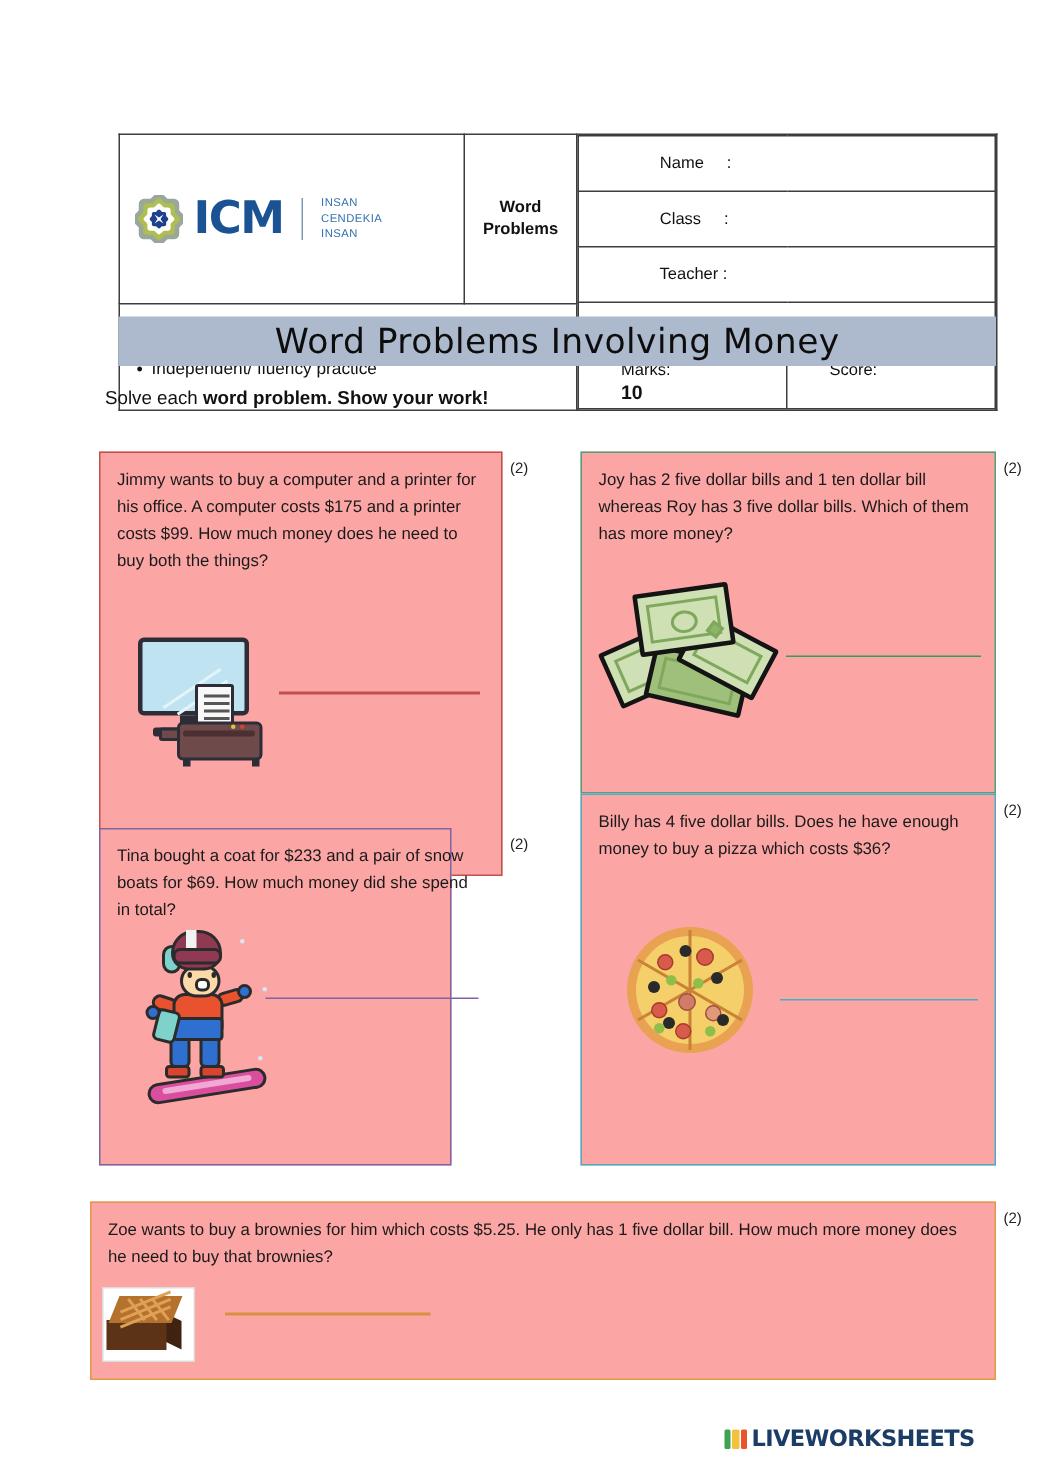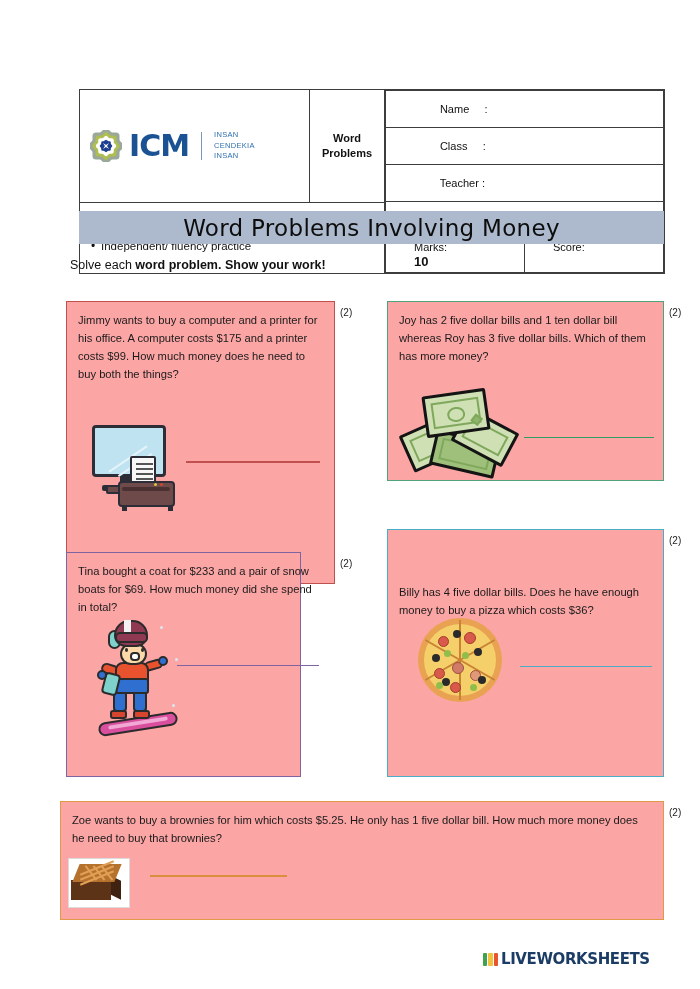--- a/index.html
+++ b/index.html
@@ -52,26 +52,26 @@
   .instruct b { font-weight:bold; }
 
   
   .qbox { position:absolute; background:#fca5a5; }
   .qtext { font-size:11.2px; line-height:1.62; color:#1a1a1a; font-family:"Liberation Sans",sans-serif; }
   .marknum { position:absolute; font-size:10px; color:#222; font-family:"Liberation Sans",sans-serif; }
   .answer-line { position:absolute; height:0; border-top-style:solid; }
 
   #q1 { left:66px;  top:301px; width:269px; height:283px; border:1.4px solid #c0504d; }
   #q1 .qtext { position:absolute; left:11px; top:9px; width:243px; }
-  #q2 { left:387px; top:301px; width:277px; height:180px; border:1.4px solid #4fa27a; }
+  #q2 { left:387px; top:301px; width:277px; height:228px; border:1.4px solid #4fa27a; }
   #q2 .qtext { position:absolute; left:11px; top:9px; width:252px; }
   #q3 { left:66px;  top:552px; width:235px; height:225px; border:1.4px solid #8064a2; }
   #q3 .qtext { position:absolute; left:11px; top:9px; width:245px; }
   #q4 { left:387px; top:529px; width:277px; height:248px; border:1.4px solid #4bacc6; }
-  #q4 .qtext { position:absolute; left:11px; top:9px; width:255px;margin-top:44px; }
+  #q4 .qtext { position:absolute; left:11px; top:9px; width:255px; }
   #q5 { left:60px;  top:801px; width:604px; height:119px; border:1.4px solid #e09a47; }
   #q5 .qtext { position:absolute; left:11px; top:9px; width:575px; }
 
   
   .art { position:absolute; }
 
   
   .mon-screen { position:absolute; left:0; top:0; width:74px; height:52px; background:#bfe3f0; border:3px solid #2d2d38; border-radius:4px; }
   .mon-gleam1 { position:absolute; left:10px; top:30px; width:46px; height:2px; background:#e4f4fa; transform:rotate(-34deg); }
   .mon-gleam2 { position:absolute; left:20px; top:36px; width:40px; height:2px; background:#e4f4fa; transform:rotate(-34deg); }

